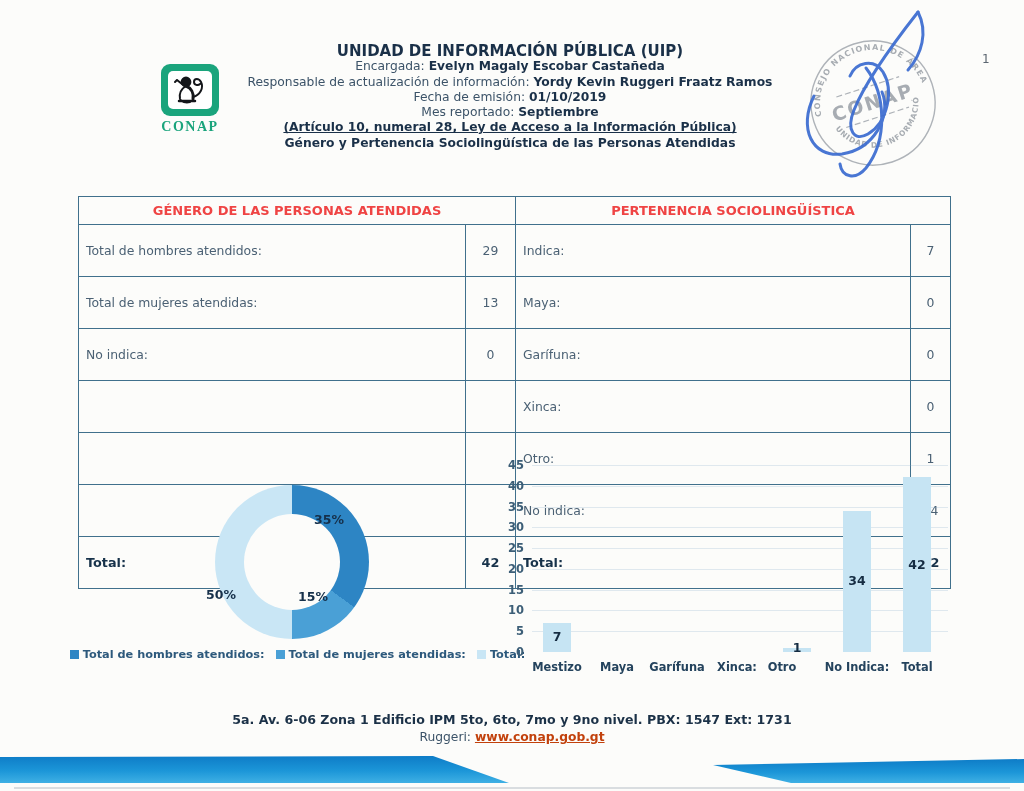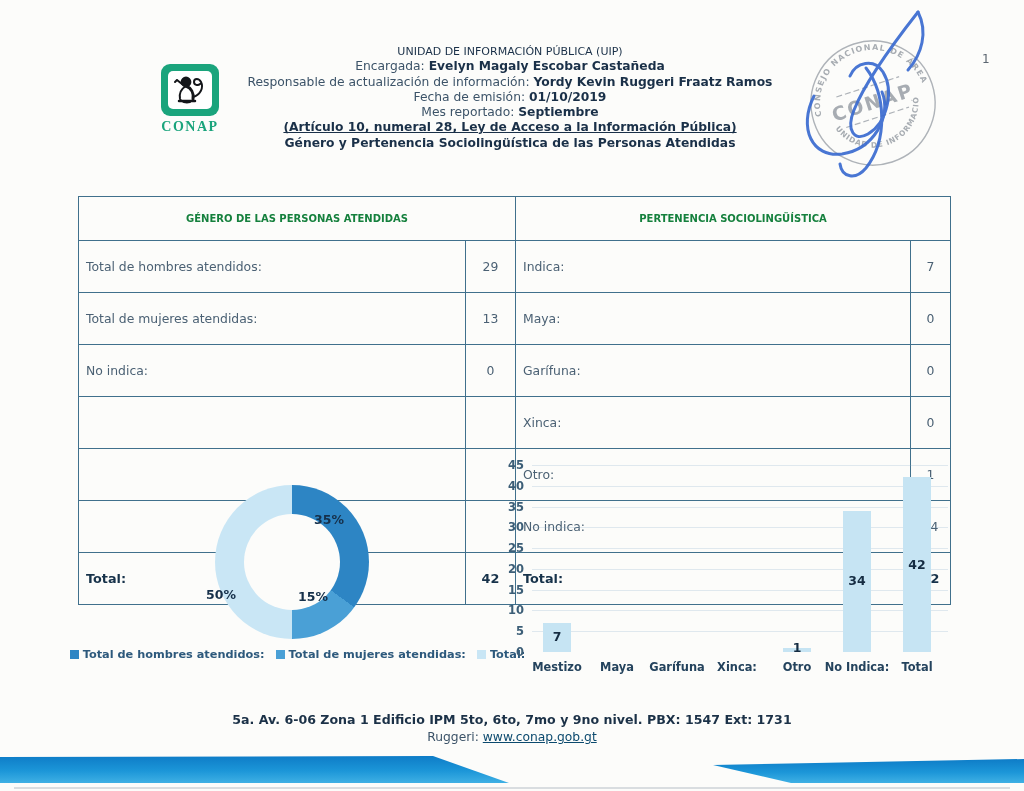--- a/index.html
+++ b/index.html
@@ -3,21 +3,21 @@
 <meta charset="utf-8">
 <style>
   html,body{margin:0;padding:0;}
   body{background:#e8e8e8;}
   .page{position:relative;width:1024px;height:791px;background:#fcfcfa;overflow:hidden;
         font-family:"DejaVu Sans","Liberation Sans",sans-serif;}
   
   .hdr{position:absolute;left:230px;top:44px;width:560px;text-align:center;
        color:#3c5368;font-size:12.3px;line-height:15.3px;}
   .hdr .b{font-weight:bold;color:#1a3048;}
-  .hdr .title{font-size:11px;font-weight:normal;color:#1a3048;}
+  .hdr .title{font-size:15px;font-weight:bold;color:#1a3048;}
   .hdr .art{font-weight:bold;color:#1a3048;text-decoration:underline;}
   .page-num{position:absolute;left:982px;top:52px;font-size:12px;color:#5b6671;}
   
   .gt-logo{position:absolute;left:52px;top:56px;width:118px;text-align:center;}
   .gt-crest{height:42px;display:flex;justify-content:center;align-items:flex-end;}
   .gt-smalltext{height:4px;margin:2px 10px 1px;background:#b9786a;opacity:.55;border-radius:1px;}
   .gt-name{font-family:"Liberation Serif","DejaVu Serif",serif;font-size:16.5px;
            color:#2361a9;letter-spacing:.5px;font-weight:600;}
   .gt-rule{height:1.5px;background:#2361a9;margin:1px 4px 2px;}
   .gt-sub{height:3.5px;margin:0 12px;background:#7aa09a;opacity:.55;border-radius:1px;}
@@ -27,21 +27,21 @@
   .conap-inner{width:44px;height:38px;background:#ffffff;border-radius:5px;
                display:flex;align-items:center;justify-content:center;}
   .conap-name{margin-top:3px;font-family:"Liberation Serif","DejaVu Serif",serif;
               font-weight:bold;font-size:14px;color:#1aa47c;letter-spacing:1.5px;}
   
   .stamp-wrap{position:absolute;left:768px;top:8px;width:210px;height:180px;}
   
   table.main{position:absolute;left:78px;top:196px;width:872px;border-collapse:collapse;
              table-layout:fixed;}
   table.main th,table.main td{border:1.7px solid #40708c;}
-  table.main th{height:23px;font-size:10px;color:#15803d;text-align:center;padding:10px;}
+  table.main th{height:23px;font-size:13px;color:#ef4444;text-align:center;padding:2px;}
   table.main td{height:23px;font-size:12.4px;color:#4b6174;padding:2px 7px;vertical-align:middle;}
   table.main td.num{text-align:center;padding:14px 1px;}
   table.main tr.total-row td{font-weight:bold;color:#17324a;font-size:12.8px;}
   
   .donut-ring{position:absolute;left:215px;top:485px;width:154px;height:154px;border-radius:50%;}
   .donut-hole{position:absolute;left:244px;top:514px;width:96px;height:96px;border-radius:50%;
               background:#fcfcfa;}
   .slice-label{position:absolute;font-size:12.5px;font-weight:bold;color:#16304a;}
   .donut-legend{position:absolute;left:55px;top:648px;width:485px;display:flex;
                 justify-content:center;gap:11px;}
@@ -55,21 +55,21 @@
   .bar{position:absolute;background:#c6e4f3;}
   .bar-val{position:absolute;width:40px;text-align:center;font-size:12.5px;font-weight:bold;
            color:#152c42;line-height:16px;}
   .cat-label{position:absolute;width:72px;text-align:center;font-size:11.4px;font-weight:bold;
              color:#24435d;}
   
   .footer-address{position:absolute;left:0;top:712px;width:1024px;text-align:center;
                   font-size:12.6px;font-weight:bold;color:#1b3147;}
   .footer-web{position:absolute;left:0;top:730px;width:1024px;text-align:center;
               font-size:12.3px;color:#3c5368;}
-  .footer-web .url{font-weight:normal;color:#0c4a6e;text-decoration:underline;}
+  .footer-web .url{font-weight:bold;color:#c2410c;text-decoration:underline;}
   .band{position:absolute;left:0;top:756px;width:1024px;height:27px;}
   .band-edge{position:absolute;left:14px;top:787px;width:996px;height:2px;background:#d9dde0;}
 </style>
 </head>
 <body>
 
 <div class="page">
 
 
   <div class="conap-logo">
@@ -227,21 +227,21 @@
       <div class="gridline" style="top: 7px;"></div>
       <div class="tick-label" style="left: 0px; top: 0px;">45</div>
       <div class="bar" style="left: 43px; width: 28px; top: 164.911px; height: 29.0889px; background: rgb(198, 228, 243);"></div>
       <div class="bar-val" style="left: 37px; top: 171.456px;">7</div>
       <div class="cat-label" style="left: 21px; top: 202px;">Mestizo</div>
       <div class="cat-label" style="left: 81px; top: 202px;">Maya</div>
       <div class="cat-label" style="left: 141px; top: 202px;">Garífuna</div>
       <div class="cat-label" style="left: 201px; top: 202px;">Xinca:</div>
       <div class="bar" style="left: 283px; width: 28px; top: 189.844px; height: 4.15556px; background: rgb(198, 228, 243);"></div>
       <div class="bar-val" style="left: 277px; top: 182px;">1</div>
-      <div class="cat-label" style="left: 261px; top: 202px;">Otro</div>
+      <div class="cat-label" style="left: 246px; top: 202px;">Otro</div>
       <div class="bar" style="left: 343px; width: 28px; top: 52.7111px; height: 141.289px; background: rgb(198, 228, 243);"></div>
       <div class="bar-val" style="left: 337px; top: 115.356px;">34</div>
       <div class="cat-label" style="left: 321px; top: 202px;">No Indica:</div>
       <div class="bar" style="left: 403px; width: 28px; top: 19.4667px; height: 174.533px; background: rgb(198, 228, 243);"></div>
       <div class="bar-val" style="left: 397px; top: 98.7333px;">42</div>
       <div class="cat-label" style="left: 381px; top: 202px;">Total</div>
     </div>
 
   <div class="footer-address">5a. Av. 6-06 Zona 1 Edificio IPM 5to, 6to, 7mo y 9no nivel. PBX: 1547 Ext: 1731</div>
   <div class="footer-web">

